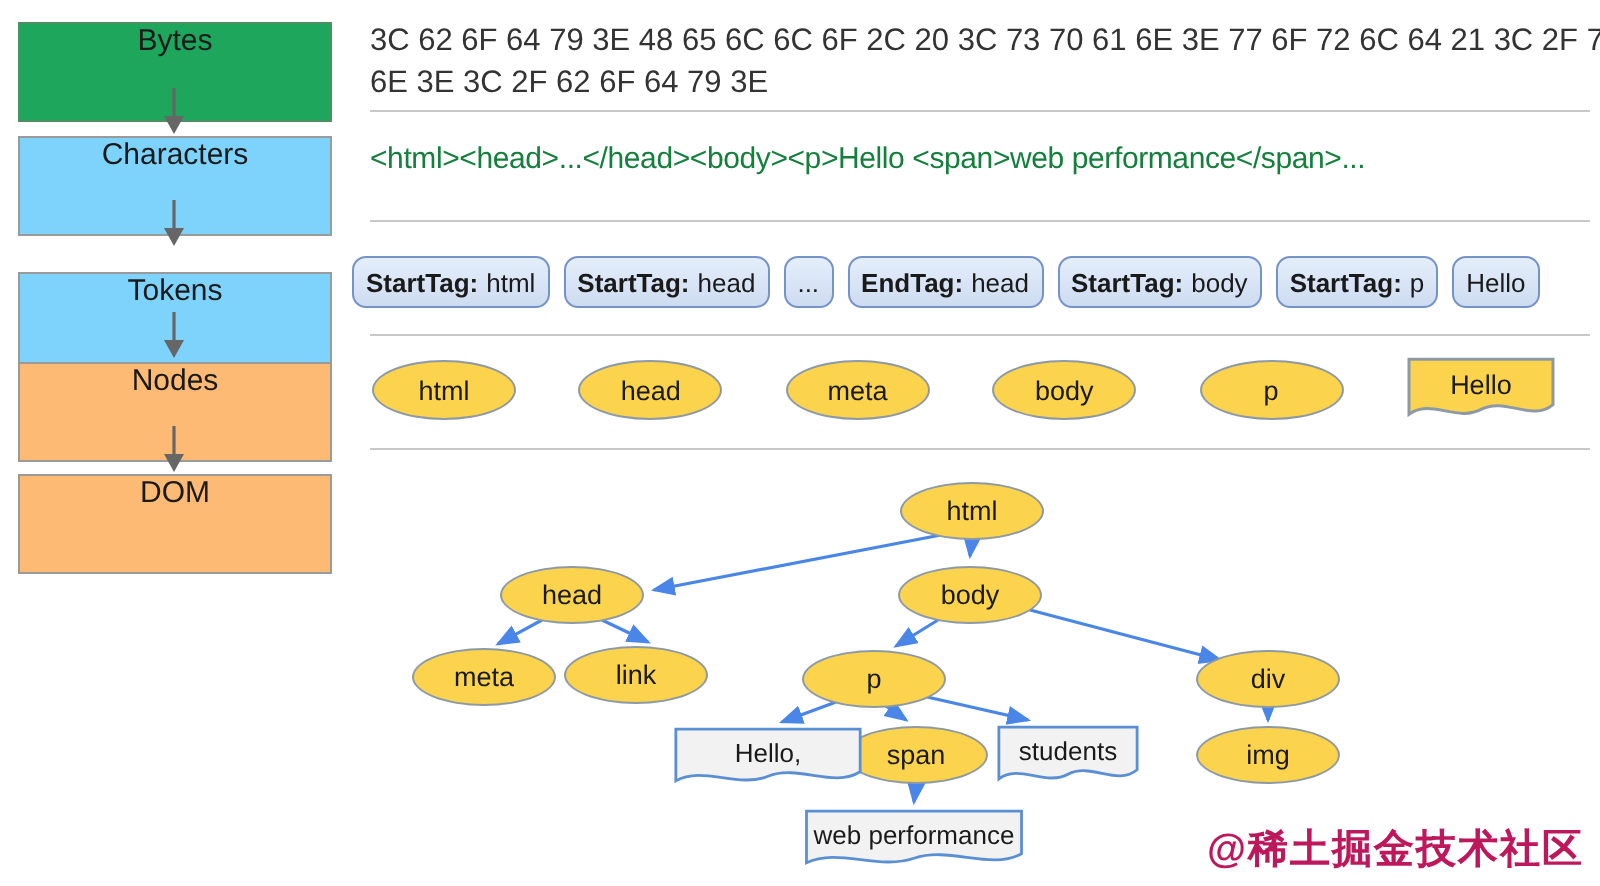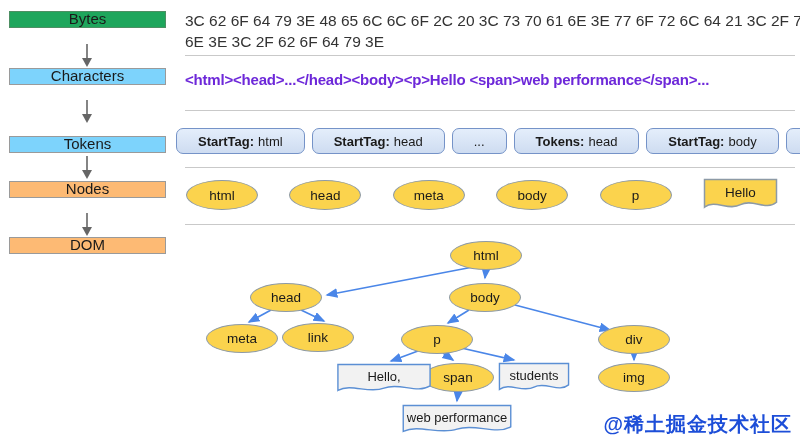--- a/index.html
+++ b/index.html
@@ -10,23 +10,23 @@
     font-family: "Liberation Sans", sans-serif;
     color: #1a1a1a;
     overflow: hidden;
   }
 
   
   .stage {
     position: absolute;
     left: 9px;
     width: 157px;
-    height: 17px;
+    height: 50px;
     display: flex;
-    align-items: flex-end;
+    align-items: flex-start;
     justify-content: center;
     font-size: 15px;
     border: 1px solid #8f8f8f;
   }
   .stage-green  { background: #1ea65c; border-color: #4d8f63; }
   .stage-blue   { background: #7dd3fc; border-color: #9a9a9a; }
   .stage-yellow { background: #fdba74; border-color: #9a9a9a; }
 
   .down-arrow { position: absolute; left: 79px; width: 16px; height: 23px; }
 
@@ -42,33 +42,33 @@
   
   .bytes-row {
     position: absolute;
     left: 185px; top: 10px; width: 612px;
     font-size: 15.5px; line-height: 21px; color: #333;
   }
   .bytes-row span { display: block; white-space: nowrap; }
   .chars-row {
     position: absolute;
     left: 185px; top: 71px; width: 612px;
-    font-size: 15px; font-weight: bold; letter-spacing: -0.2px;
-    color: #6d28d9; white-space: nowrap;
+    font-size: 15px; font-weight: normal; letter-spacing: -0.2px;
+    color: #15803d; white-space: nowrap;
   }
 
   
   .tokens-row {
     position: absolute;
     left: 176px; top: 128px; width: 620px;
     display: flex; align-items: center; gap: 7px;
   }
   .token {
     height: 26px;
-    padding: 0 21px;
+    padding: 0 6px;
     display: flex; align-items: center; justify-content: flex-end; gap: 4px;
     border: 1.5px solid #7593c8;
     border-radius: 7px;
     background: linear-gradient(#e4eefb, #cedcf1);
     font-size: 13px; white-space: nowrap;
   }
   .token .tk-kind { font-weight: bold; }
   .token .tk-kind:empty { display: none; }
 
   
@@ -112,21 +112,21 @@
   }
   .tdoc { position: absolute; }
   .tdoc svg { position: absolute; inset: 0; width: 100%; height: 100%; }
   .tdoc .doc-label { font-size: 13px; }
 
   
   .watermark {
     position: absolute;
     right: 8px; bottom: 5px;
     font-size: 20px; font-weight: bold;
-    color: #1d4ed8;
+    color: #be185d;
     letter-spacing: 1px;
   }
 </style>
 </head>
 <body>
 
 <div class="stage stage-green" style="top:11px">
   <span>Bytes</span>
 </div>
 <svg class="down-arrow" style="top:44px" viewBox="0 0 16 23">
@@ -177,21 +177,21 @@
   </div>
   <div class="token">
     <span class="tk-kind">StartTag:</span>
     <span class="tk-val">head</span>
   </div>
   <div class="token">
 
     <span class="tk-val">...</span>
   </div>
   <div class="token">
-    <span class="tk-kind">Tokens:</span>
+    <span class="tk-kind">EndTag:</span>
     <span class="tk-val">head</span>
   </div>
   <div class="token">
     <span class="tk-kind">StartTag:</span>
     <span class="tk-val">body</span>
   </div>
   <div class="token">
     <span class="tk-kind">StartTag:</span>
     <span class="tk-val">p</span>
   </div>

